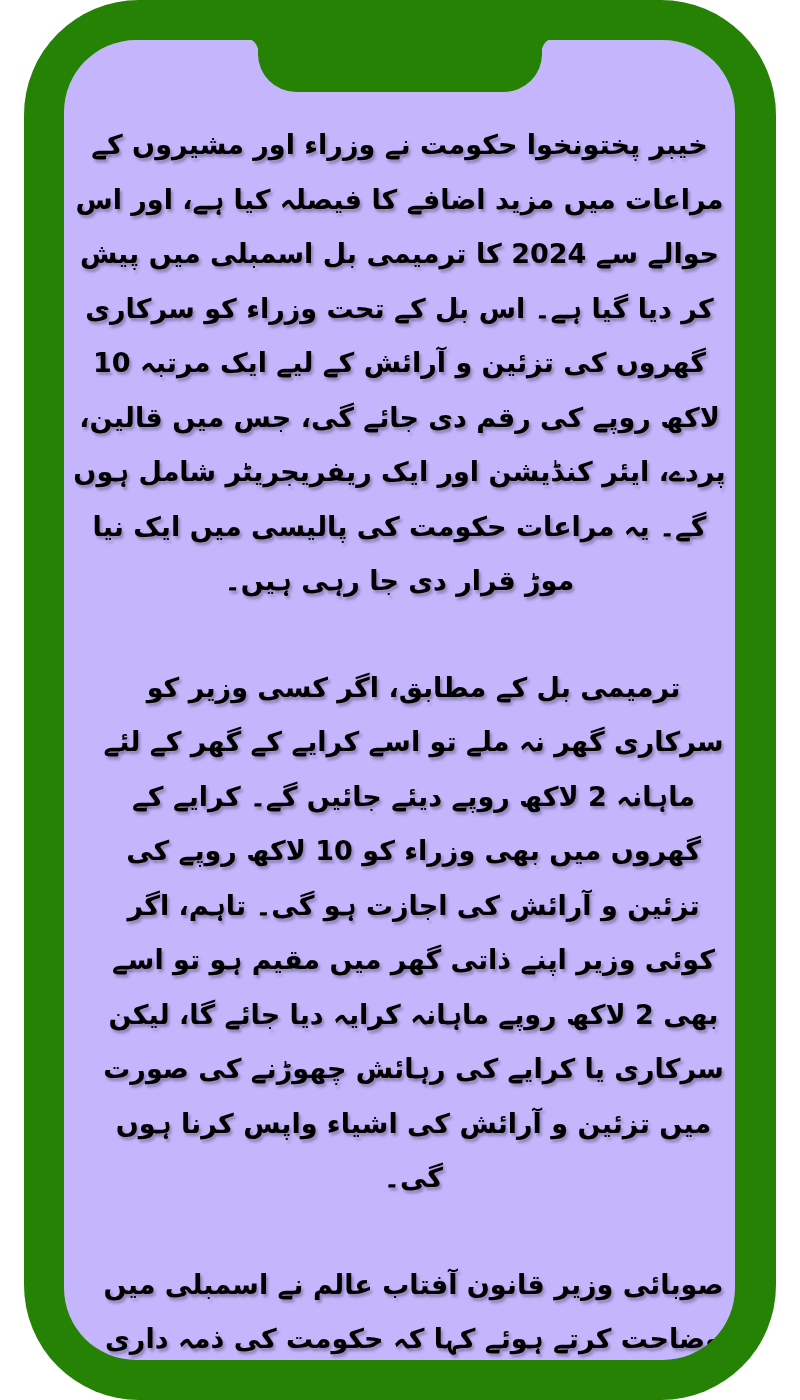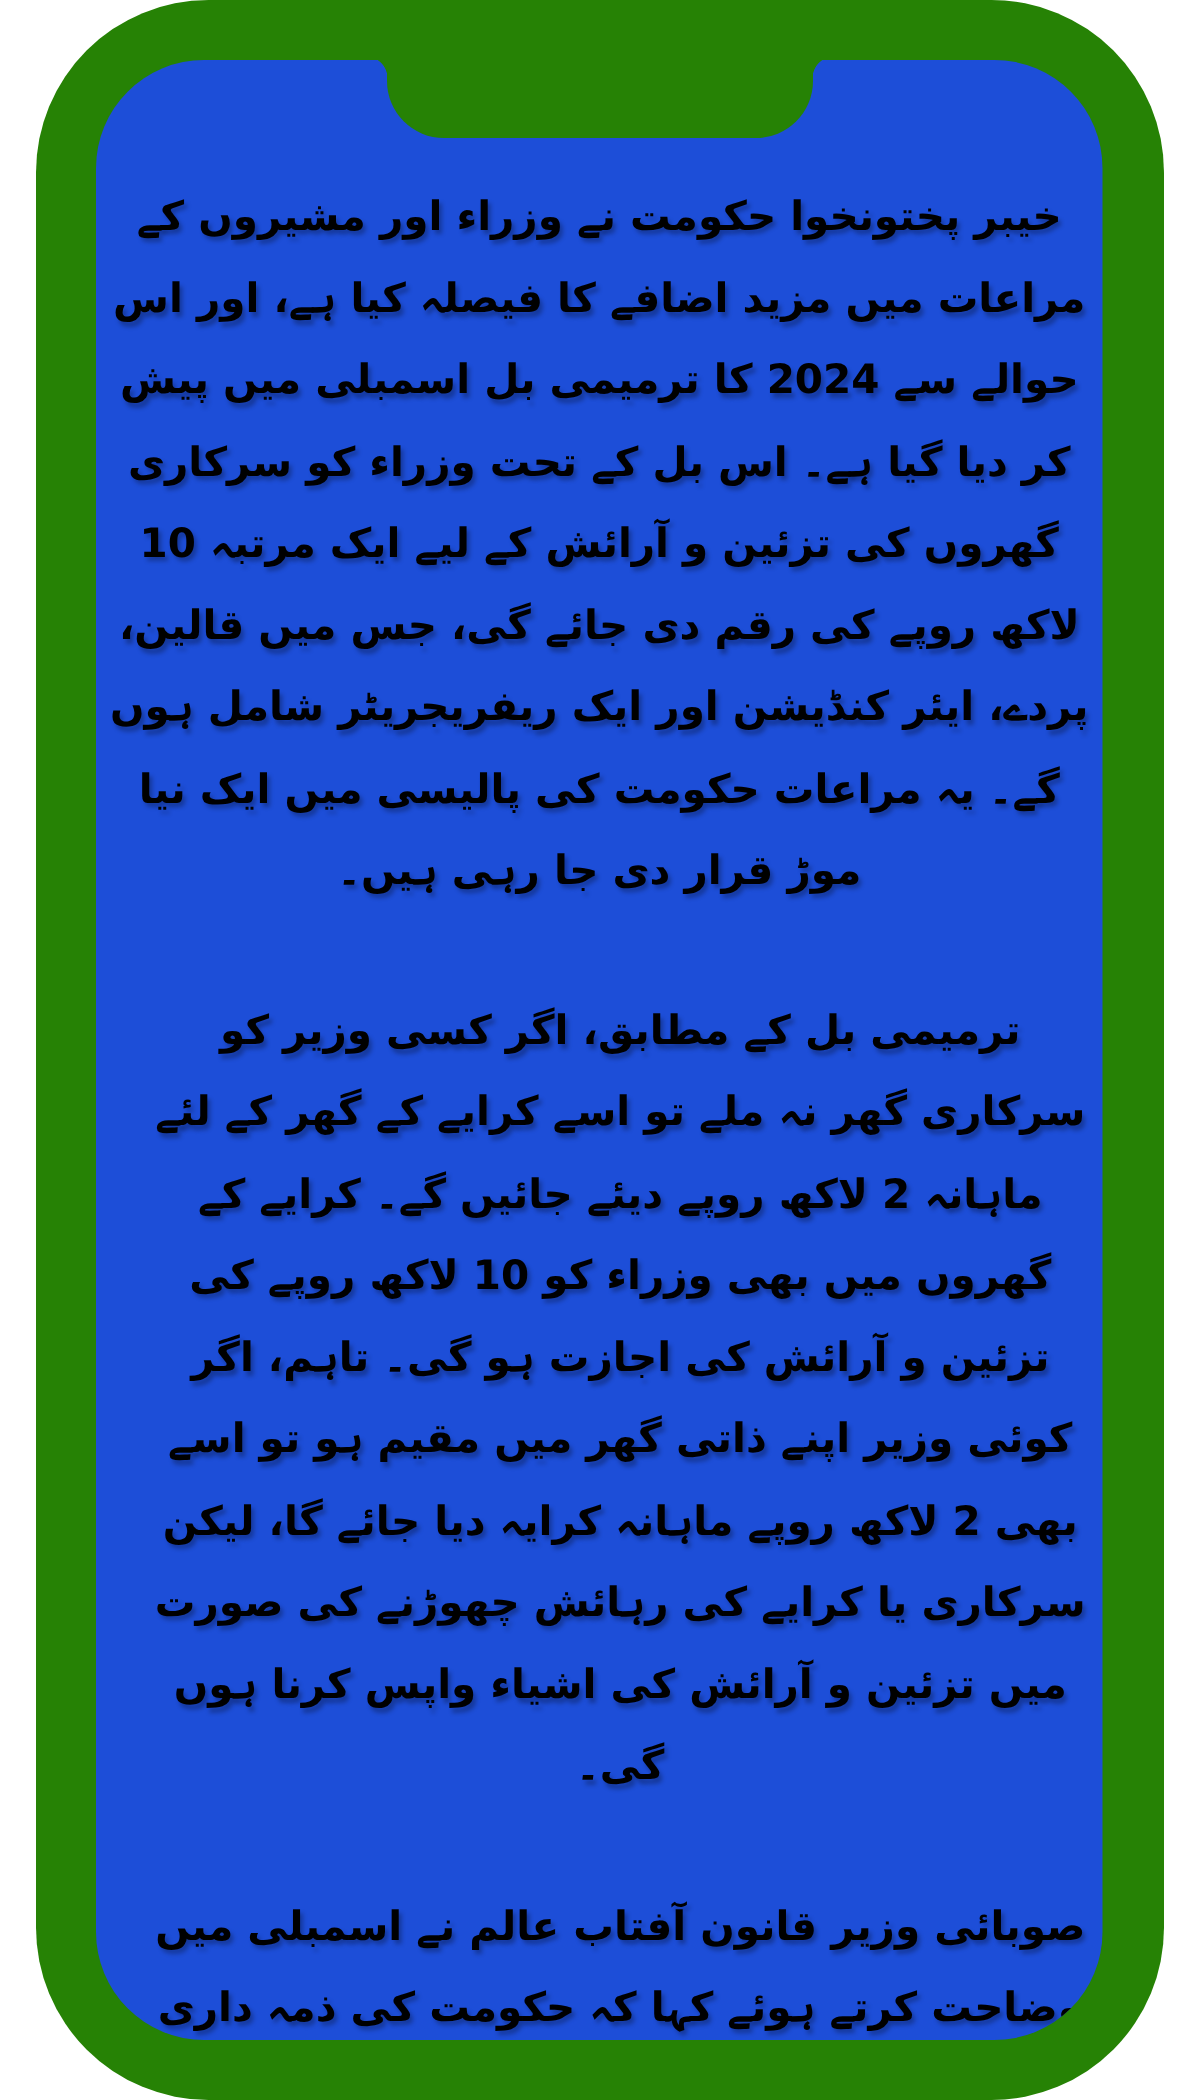--- a/index.html
+++ b/index.html
@@ -21,21 +21,21 @@
       height: 1400px;
       background: #268205;
       border-radius: 115px;
     }
     .screen {
       position: absolute;
       left: 64px;
       top: 40px;
       width: 671px;
       height: 1320px;
-      background: #1d4ed8;
+      background: #c4b5fd;
       border-radius: 72px;
       overflow: hidden;
     }
     .notch {
       position: absolute;
       left: 258px;
       top: 38px;
       width: 284px;
       height: 54px;
       background: #268205;

